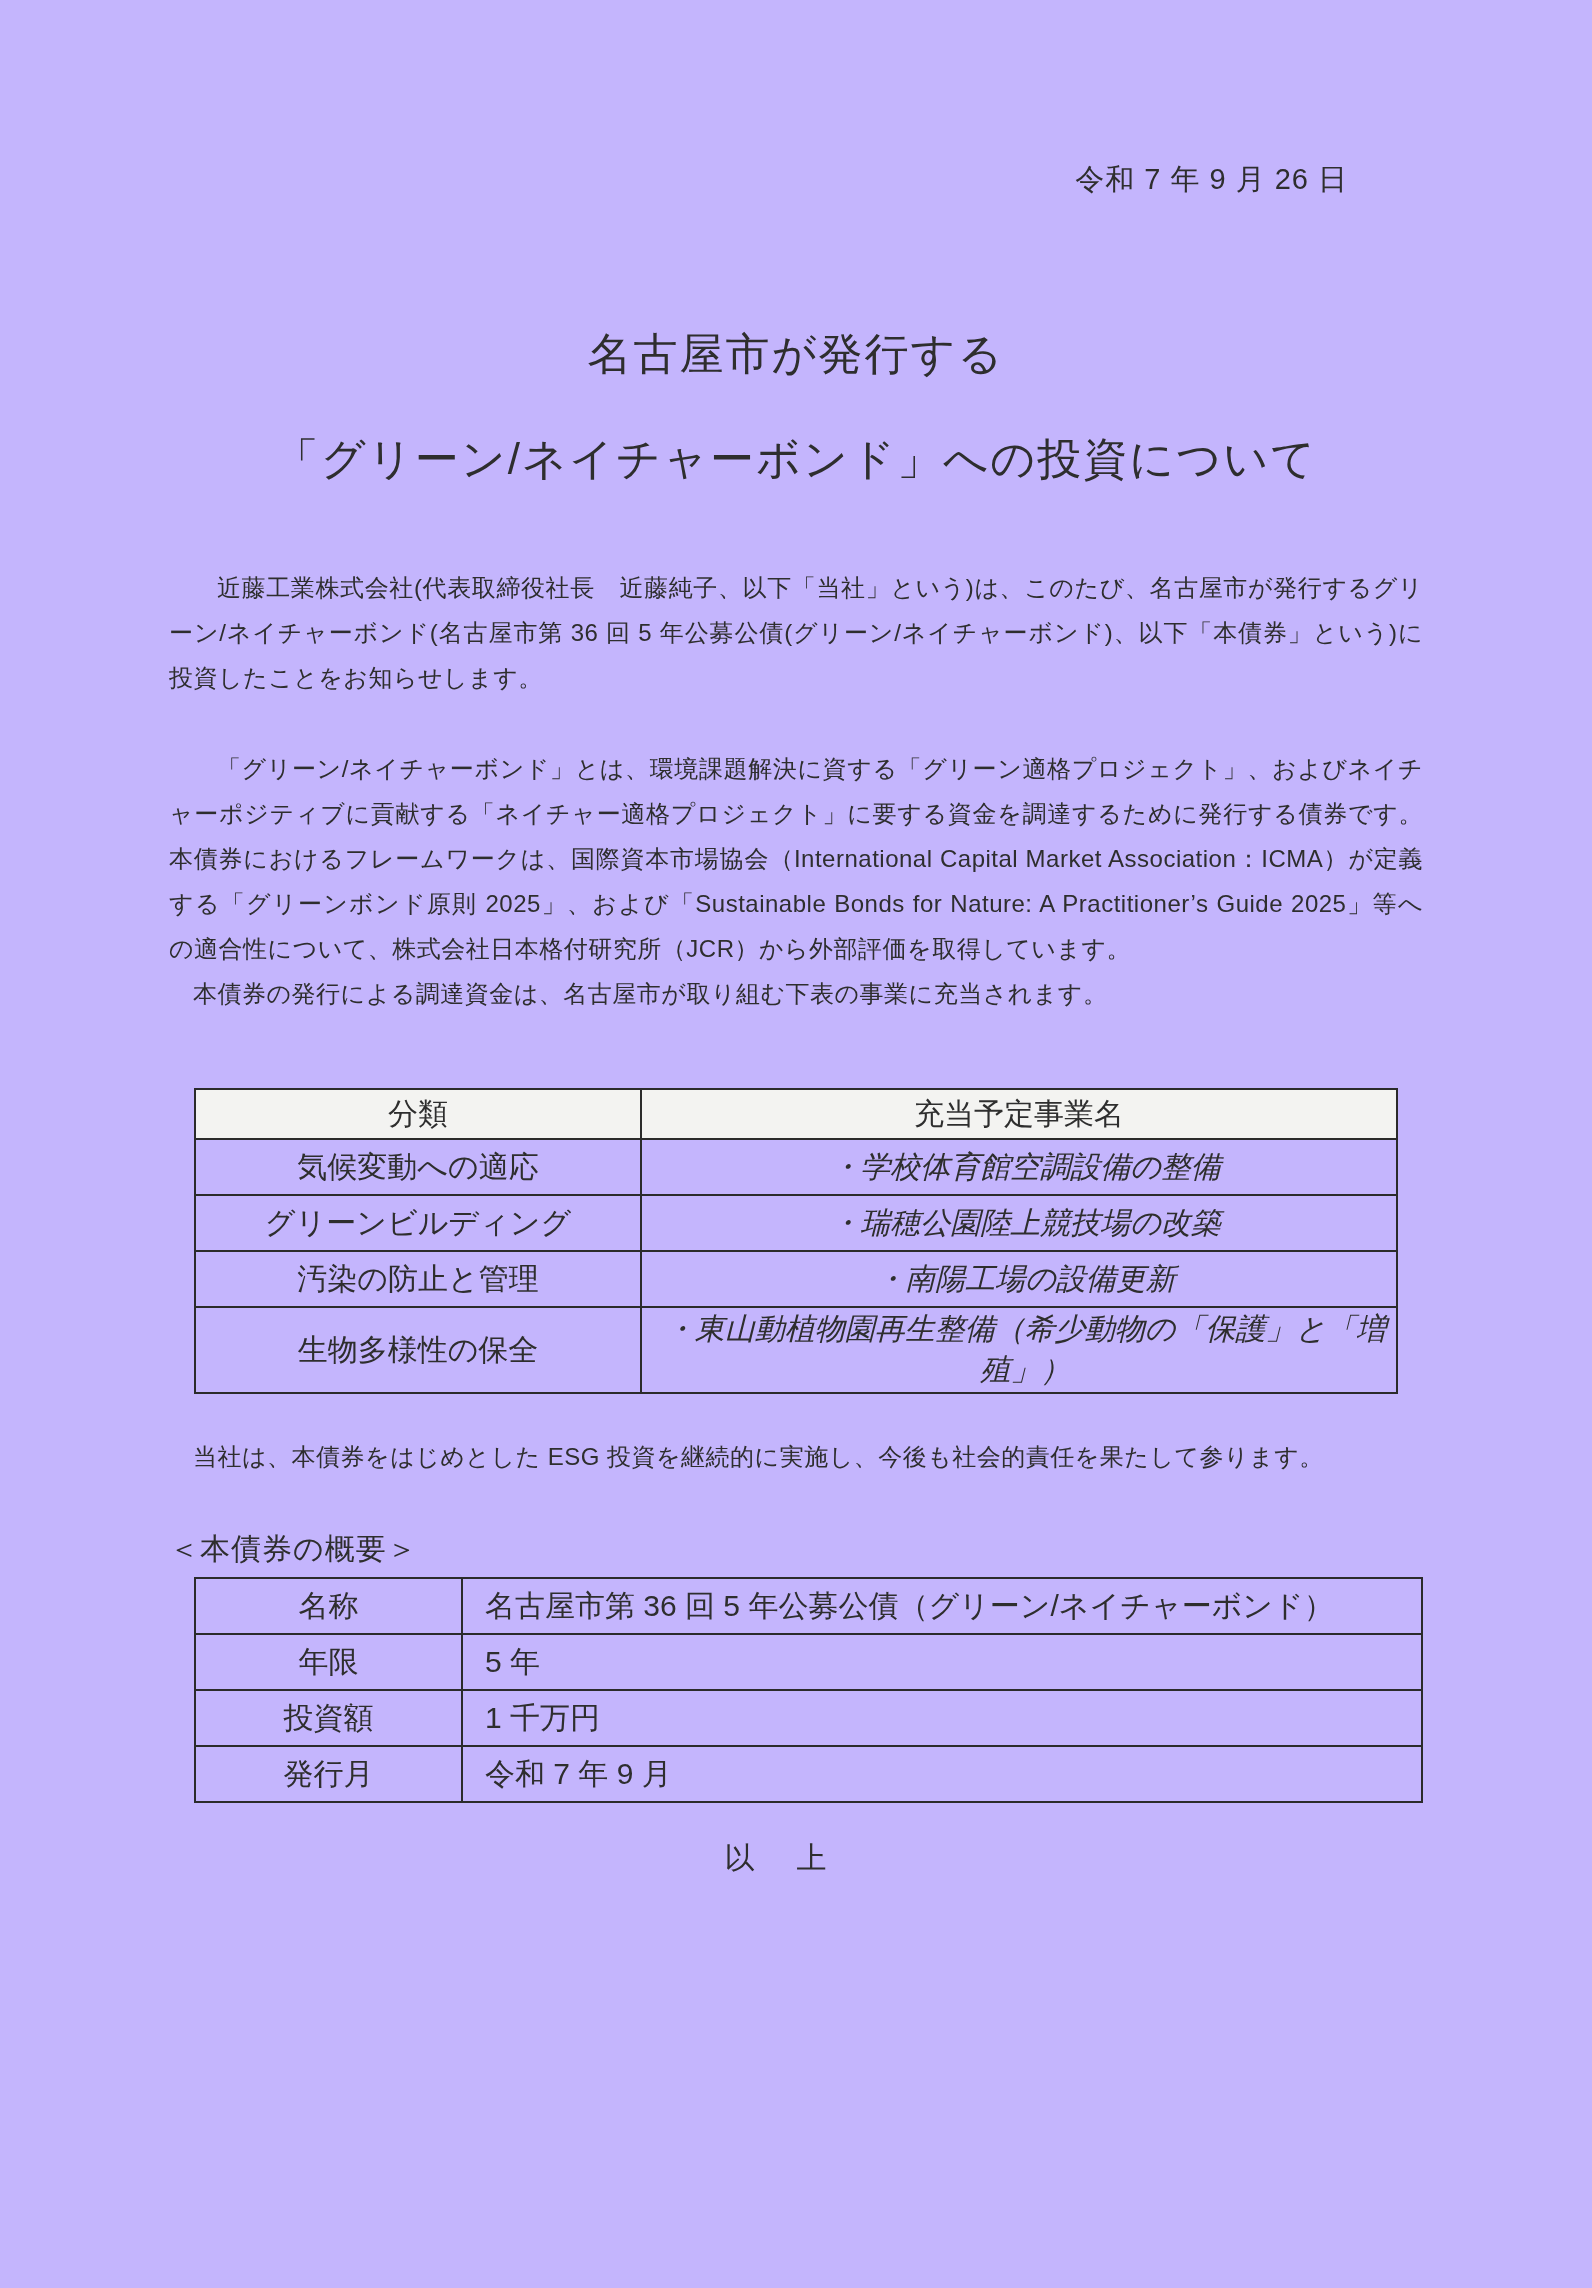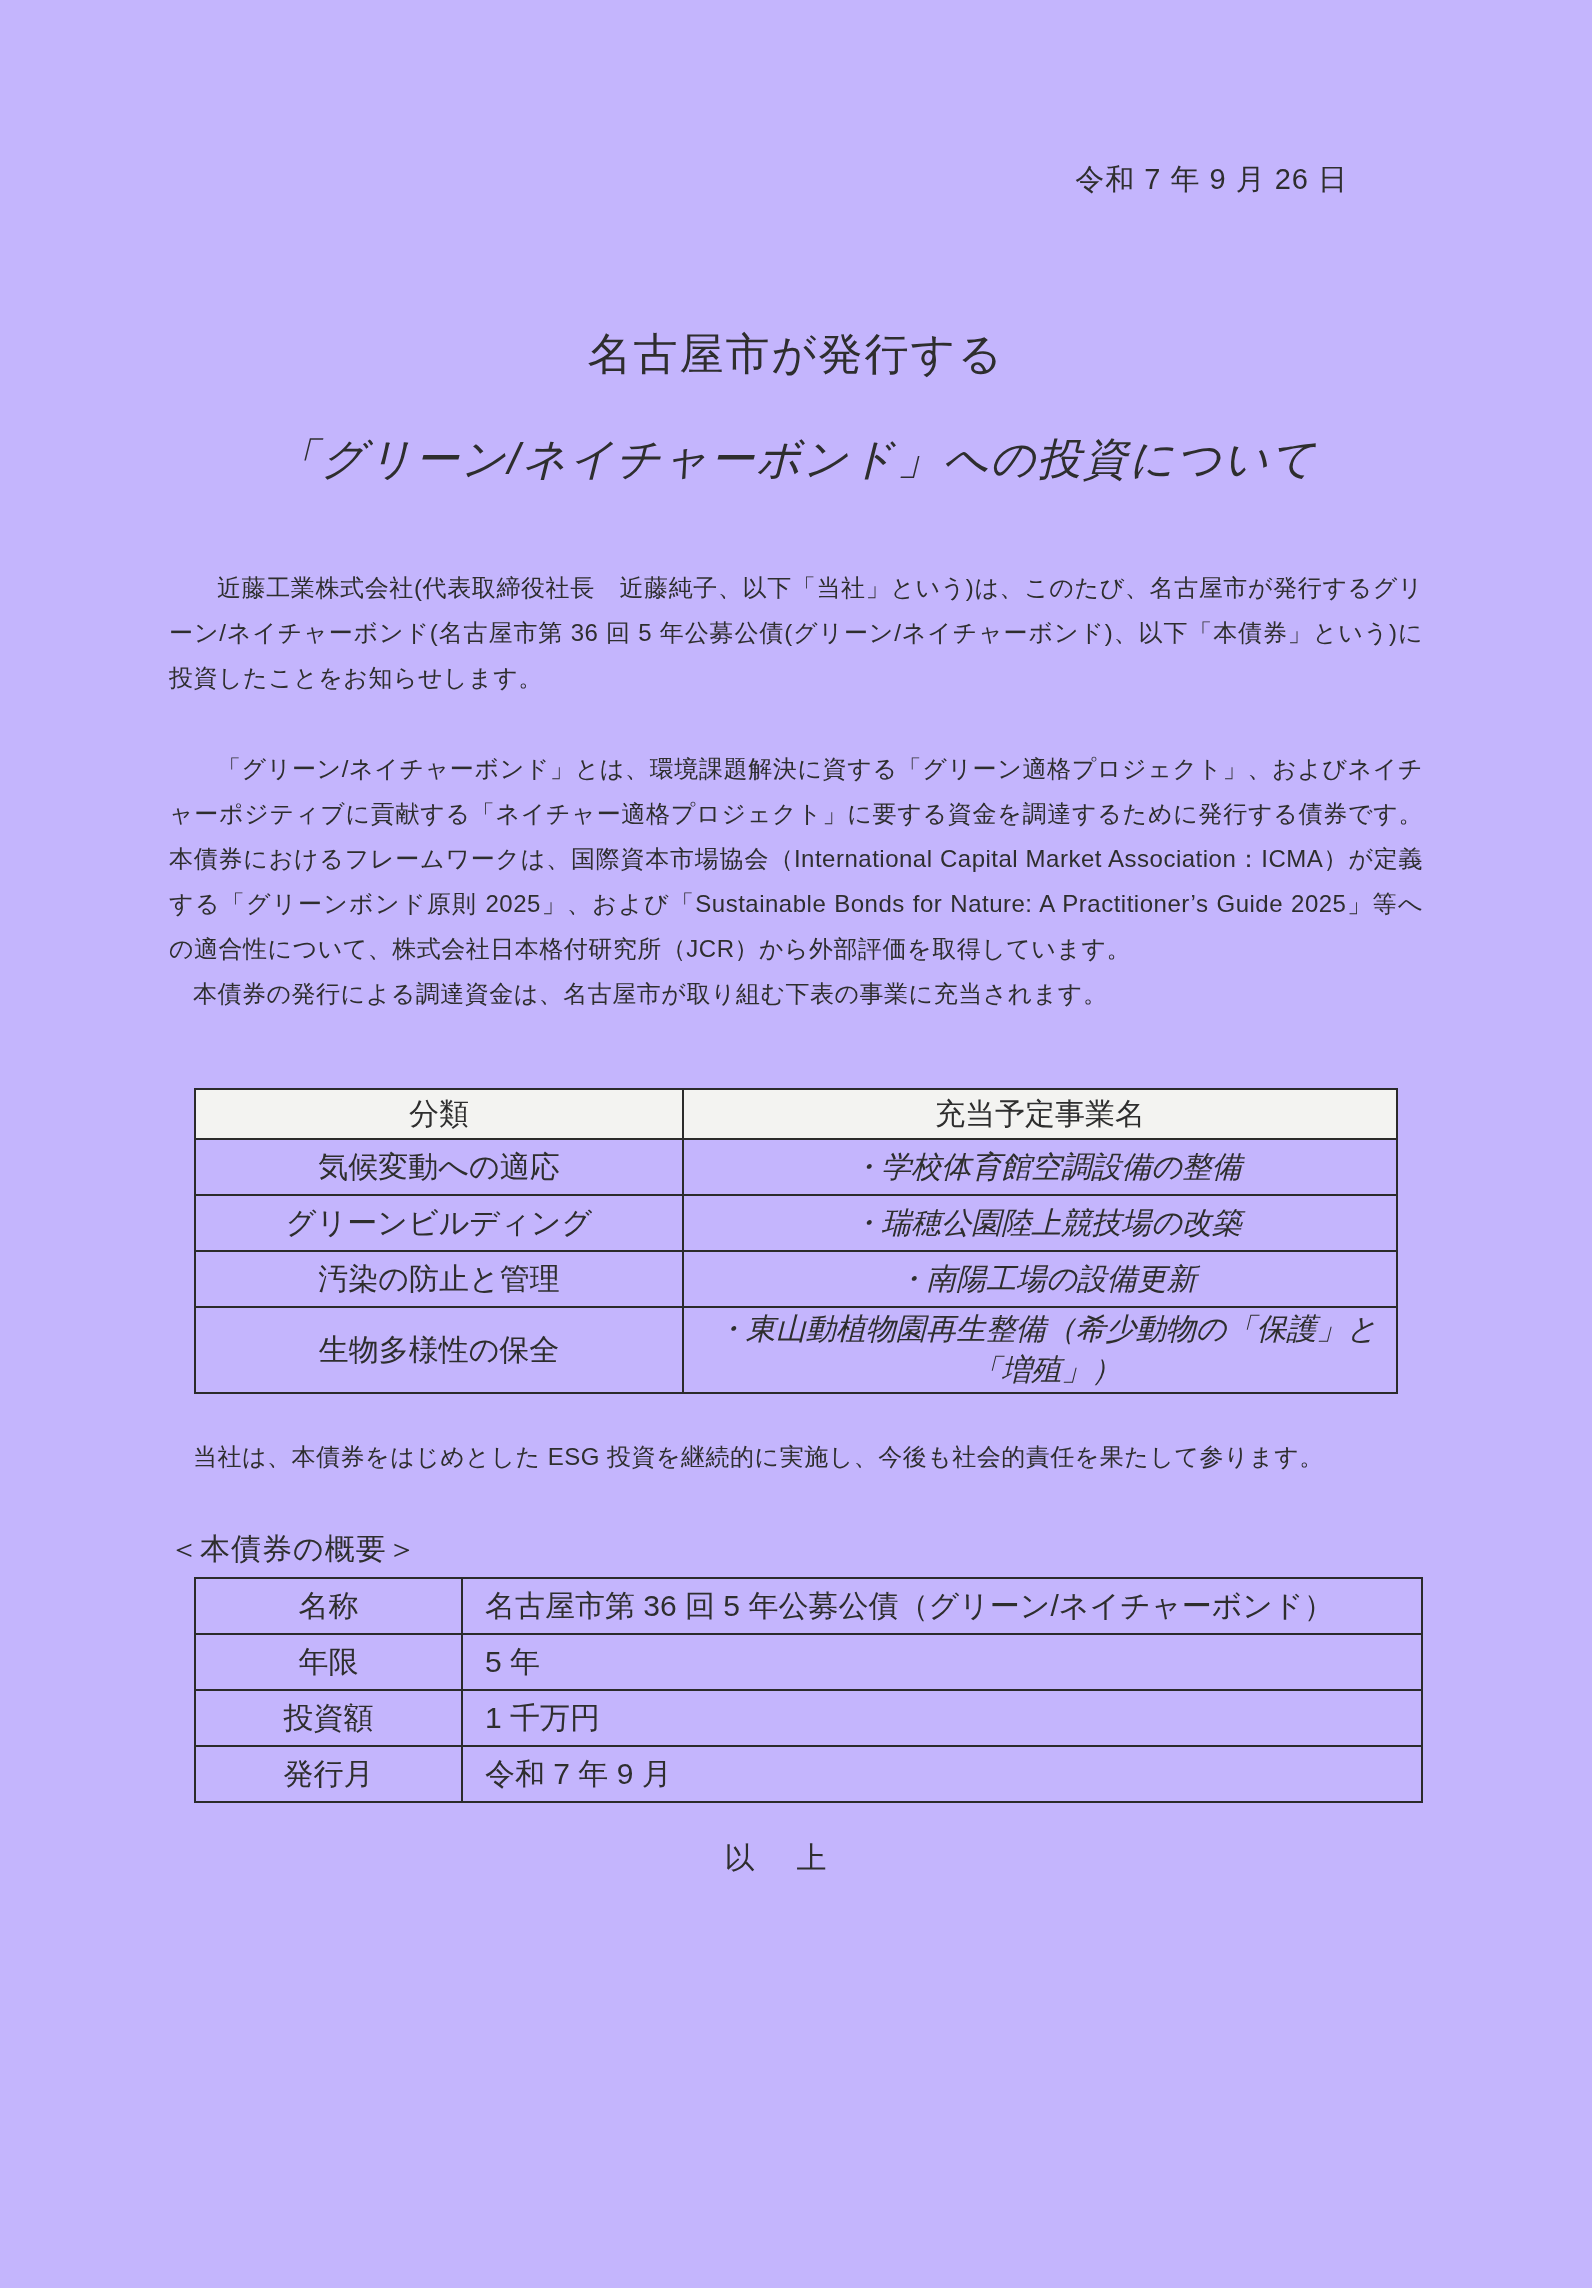--- a/index.html
+++ b/index.html
@@ -28,21 +28,21 @@
     letter-spacing: 1px;
   }
   .doc-title {
     text-align: center;
     font-size: 44px;
     line-height: 60px;
     font-weight: 500;
     letter-spacing: 2px;
   }
   .doc-title.line1 { margin-top: 122px; }
-  .doc-title.line2 { margin-top: 45px; font-style: italic; }
+  .doc-title.line2 { margin-top: 45px; }
   .para {
     font-size: 24px;
     line-height: 45px;
     text-align: justify;
     letter-spacing: 0.5px;
   }
   .para.indent2 { text-indent: 2em; }
   .para.indent1 { text-indent: 1em; }
   .para.p1 { margin-top: 76px; }
   .para.p2 { margin-top: 46px; }
@@ -65,21 +65,21 @@
     width: 1204px;
   }
   .alloc-table th {
     height: 50px;
     text-align: center;
     background: #f3f3f1;
   }
   .alloc-table td {
     height: 56px;
   }
-  .alloc-table .col-category { width: 488px; text-align: center; }
+  .alloc-table .col-category { width: 446px; text-align: center; }
   .alloc-table td.col-project { text-align: center; padding-left: 14px; font-style: italic; }
   .summary-heading {
     margin-top: 50px;
     font-size: 30px;
     line-height: 40px;
     letter-spacing: 1px;
   }
   .summary-table {
     margin-top: 8px;
     margin-left: 25px;

